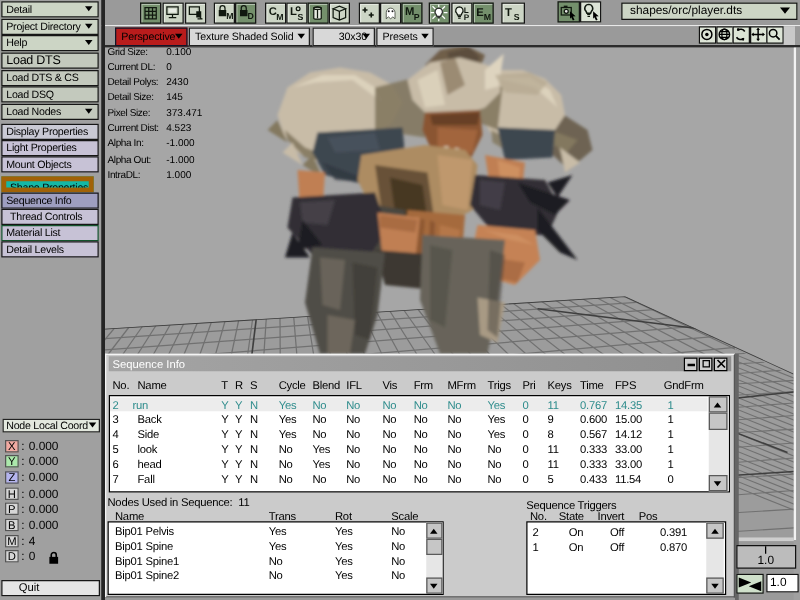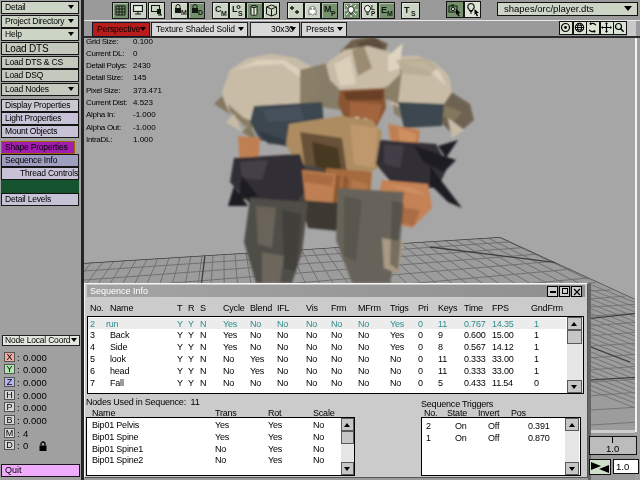--- a/index.html
+++ b/index.html
@@ -190,24 +190,24 @@
 <div class="ab" style="left:1px;top:28px;width:78px;height:13px;background:#ccd5c5;border:1px solid #161616;font-size:8.5px;line-height:11px;padding-left:3px;letter-spacing:-0.2px;white-space:nowrap;overflow:hidden">Help</div>
 <div class="tri" style="left:68px;top:32px;border-left-width:3.5px;border-right-width:3.5px;border-top-width:4.5px"></div>
 <div class="ab" style="left:1px;top:42px;width:78px;height:13px;background:#c3c9bd;border:1px solid #161616;font-size:10px;line-height:11px;padding-left:3px;letter-spacing:-0.2px;white-space:nowrap;overflow:hidden">Load DTS</div>
 <div class="ab" style="left:1px;top:55.5px;width:78px;height:13px;background:#c3c9bd;border:1px solid #161616;font-size:8.5px;line-height:11px;padding-left:3px;letter-spacing:-0.2px;white-space:nowrap;overflow:hidden">Load DTS &amp; CS</div>
 <div class="ab" style="left:1px;top:69px;width:78px;height:13px;background:#c3c9bd;border:1px solid #161616;font-size:8.5px;line-height:11px;padding-left:3px;letter-spacing:-0.2px;white-space:nowrap;overflow:hidden">Load DSQ</div>
 <div class="ab" style="left:1px;top:82.5px;width:78px;height:13px;background:#c3c9bd;border:1px solid #161616;font-size:8.5px;line-height:11px;padding-left:3px;letter-spacing:-0.2px;white-space:nowrap;overflow:hidden">Load Nodes</div>
 <div class="tri" style="left:68px;top:86.5px;border-left-width:3.5px;border-right-width:3.5px;border-top-width:4.5px"></div>
 <div class="ab" style="left:1px;top:99px;width:78px;height:13px;background:#c9c9d4;border:1px solid #161616;font-size:8.5px;line-height:11px;padding-left:3px;letter-spacing:-0.2px;white-space:nowrap;overflow:hidden">Display Properties</div>
 <div class="ab" style="left:1px;top:112px;width:78px;height:13px;background:#c7c2d6;border:1px solid #161616;font-size:8.5px;line-height:11px;padding-left:3px;letter-spacing:-0.2px;white-space:nowrap;overflow:hidden">Light Properties</div>
 <div class="ab" style="left:1px;top:125px;width:78px;height:13px;background:#c7c2d6;border:1px solid #161616;font-size:8.5px;line-height:11px;padding-left:3px;letter-spacing:-0.2px;white-space:nowrap;overflow:hidden">Mount Objects</div>
-<div class="ab" style="left:1px;top:141px;width:74px;height:13px;background:#a21caf;border:1px solid #a16207;font-size:8.5px;line-height:11px;padding-left:3px;letter-spacing:-0.2px;white-space:nowrap;overflow:hidden">Shape Properties</div>
+<div class="ab" style="left:1px;top:141px;width:74px;height:13px;background:#14b8a6;border:4px solid #a16207;font-size:8.5px;line-height:11px;padding-left:3px;letter-spacing:-0.2px;white-space:nowrap;overflow:hidden">Shape Properties</div>
 <div class="ab" style="left:1px;top:154px;width:78px;height:13px;background:#9e9ec0;border:1px solid #161616;font-size:8.5px;line-height:11px;padding-left:3px;letter-spacing:-0.2px;white-space:nowrap;overflow:hidden">Sequence Info</div>
-<div class="ab" style="left:1px;top:167px;width:78px;height:13px;background:#c7c2d6;border:1px solid #161616;font-size:8.5px;line-height:11px;padding-left:18px;letter-spacing:-0.2px;white-space:nowrap;overflow:hidden">Thread Controls</div>
-<div class="ab" style="left:1px;top:180px;width:78px;height:13px;background:#c7c2d6;border:7px solid #14532d;font-size:8.5px;line-height:11px;padding-left:3px;letter-spacing:-0.2px;white-space:nowrap;overflow:hidden">Material List</div>
+<div class="ab" style="left:1px;top:167px;width:78px;height:13px;background:#c7c2d6;border:1px solid #161616;font-size:8.5px;line-height:11px;padding-left:6px;letter-spacing:-0.2px;white-space:nowrap;overflow:hidden">Thread Controls</div>
+<div class="ab" style="left:1px;top:180px;width:78px;height:13px;background:#c7c2d6;border:1px solid #14532d;font-size:8.5px;line-height:11px;padding-left:3px;letter-spacing:-0.2px;white-space:nowrap;overflow:hidden">Material List</div>
 <div class="ab" style="left:1px;top:193px;width:78px;height:13px;background:#c7c2d6;border:1px solid #161616;font-size:8.5px;line-height:11px;padding-left:3px;letter-spacing:-0.2px;white-space:nowrap;overflow:hidden">Detail Levels</div>
 <div class="ab" style="left:2px;top:335px;width:78px;height:11px;background:#e3e8de;border:1px solid #222;font-size:8.5px;line-height:9px;padding-left:2px;letter-spacing:-0.2px">Node Local Coord</div>
 <div class="tri" style="left:71px;top:337.5px;border-left-width:3.5px;border-right-width:3.5px;border-top-width:4.5px"></div>
 <div class="ab" style="left:4px;top:351.5px;width:11px;height:10px;background:#f2aaa2;border:1px solid #555;font-size:9px;text-align:center;line-height:9px">X</div>
 <div class="r" style="left:17px;top:351.5px;font-size:9.5px">:</div>
 <div class="r" style="left:23px;top:351.5px;font-size:9.5px">0.000</div>
 <div class="ab" style="left:4px;top:364.2px;width:11px;height:10px;background:#abe8ab;border:1px solid #555;font-size:9px;text-align:center;line-height:9px">Y</div>
 <div class="r" style="left:17px;top:364.2px;font-size:9.5px">:</div>
 <div class="r" style="left:23px;top:364.2px;font-size:9.5px">0.000</div>
 <div class="ab" style="left:4px;top:376.9px;width:11px;height:10px;background:#b4b4ee;border:1px solid #555;font-size:9px;text-align:center;line-height:9px">Z</div>
@@ -227,21 +227,21 @@
 <div class="r" style="left:23px;top:427.7px;font-size:9.5px">4</div>
 <div class="ab" style="left:4px;top:440.4px;width:11px;height:10px;background:#d6d6d6;border:1px solid #555;font-size:9px;text-align:center;line-height:9px">D</div>
 <div class="r" style="left:17px;top:440.4px;font-size:9.5px">:</div>
 <div class="r" style="left:23px;top:440.4px;font-size:9.5px">0</div>
 <div class="ab" style="left:38px;top:441px;width:10px;height:11px">
     <svg width="10" height="11" viewBox="0 0 10 11" style="position:absolute;left:0;top:0">
       <rect x="1.5" y="4.5" width="7" height="5.5" fill="#000"></rect>
       <path d="M3 4.5V3a2 2 0 014 0v1.5" fill="none" stroke="#000" stroke-width="1.3"></path>
     </svg>
   </div>
-<div class="ab" style="left:1px;top:464px;width:79px;height:13px;background:#f0abfc;border:1px solid #161616;font-size:9px;line-height:11px;padding-left:3px">Quit</div>
+<div class="ab" style="left:1px;top:464px;width:79px;height:13px;background:#e5e5e5;border:1px solid #161616;font-size:9px;line-height:11px;padding-left:13px">Quit</div>
 <svg class="ab" style="left:84px;top:38px" width="551" height="394" viewBox="84 38 551 394">
     <rect x="84" y="38" width="551" height="394" fill="#a6a6a6"></rect>
     <clipPath id="pc">
       <polygon points="84,263 500,237 635,299 635,430 84,430"></polygon>
     </clipPath>
     <polygon points="84,263 500,237 635,299 635,430 84,430" fill="#9c9c9c"></polygon>
     <g clip-path="url(#pc)">
       <clipPath id="mainc">
         <polygon points="84,263 500,237 588,277 588,431 84,431"></polygon>
       </clipPath>

